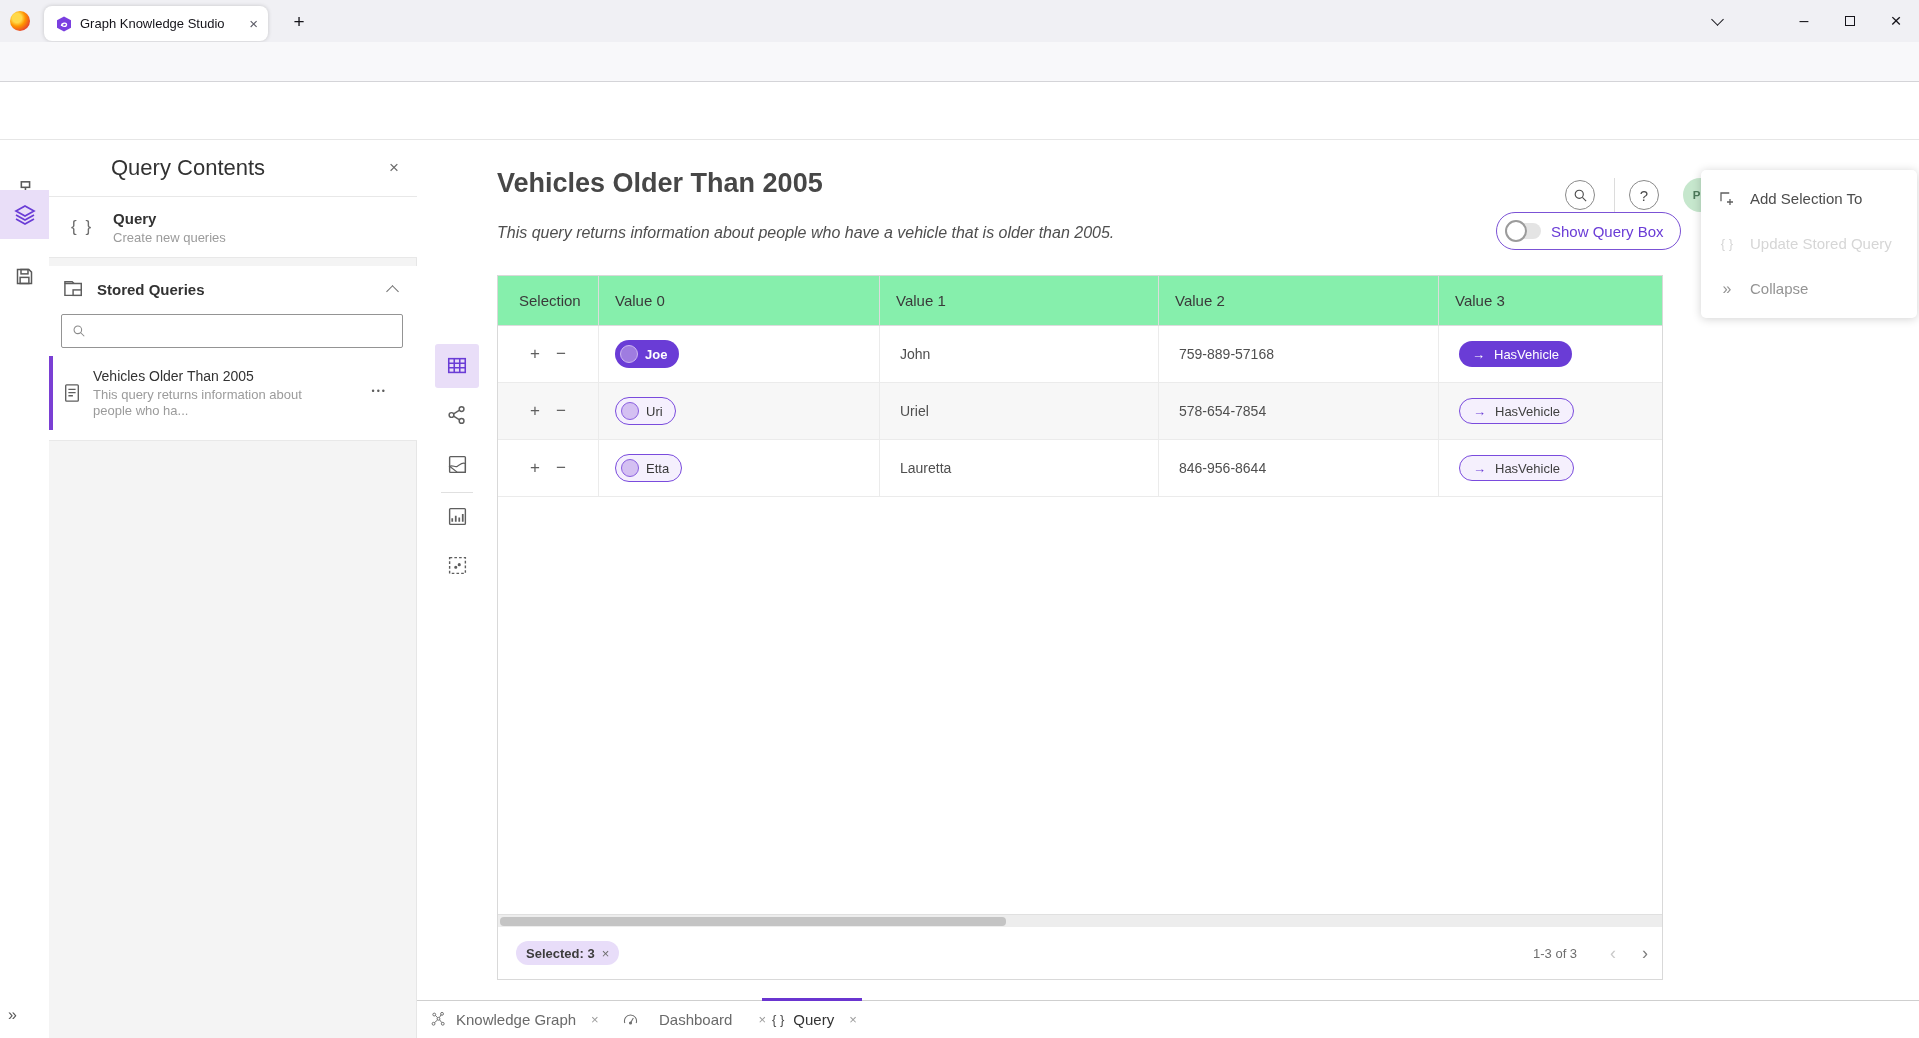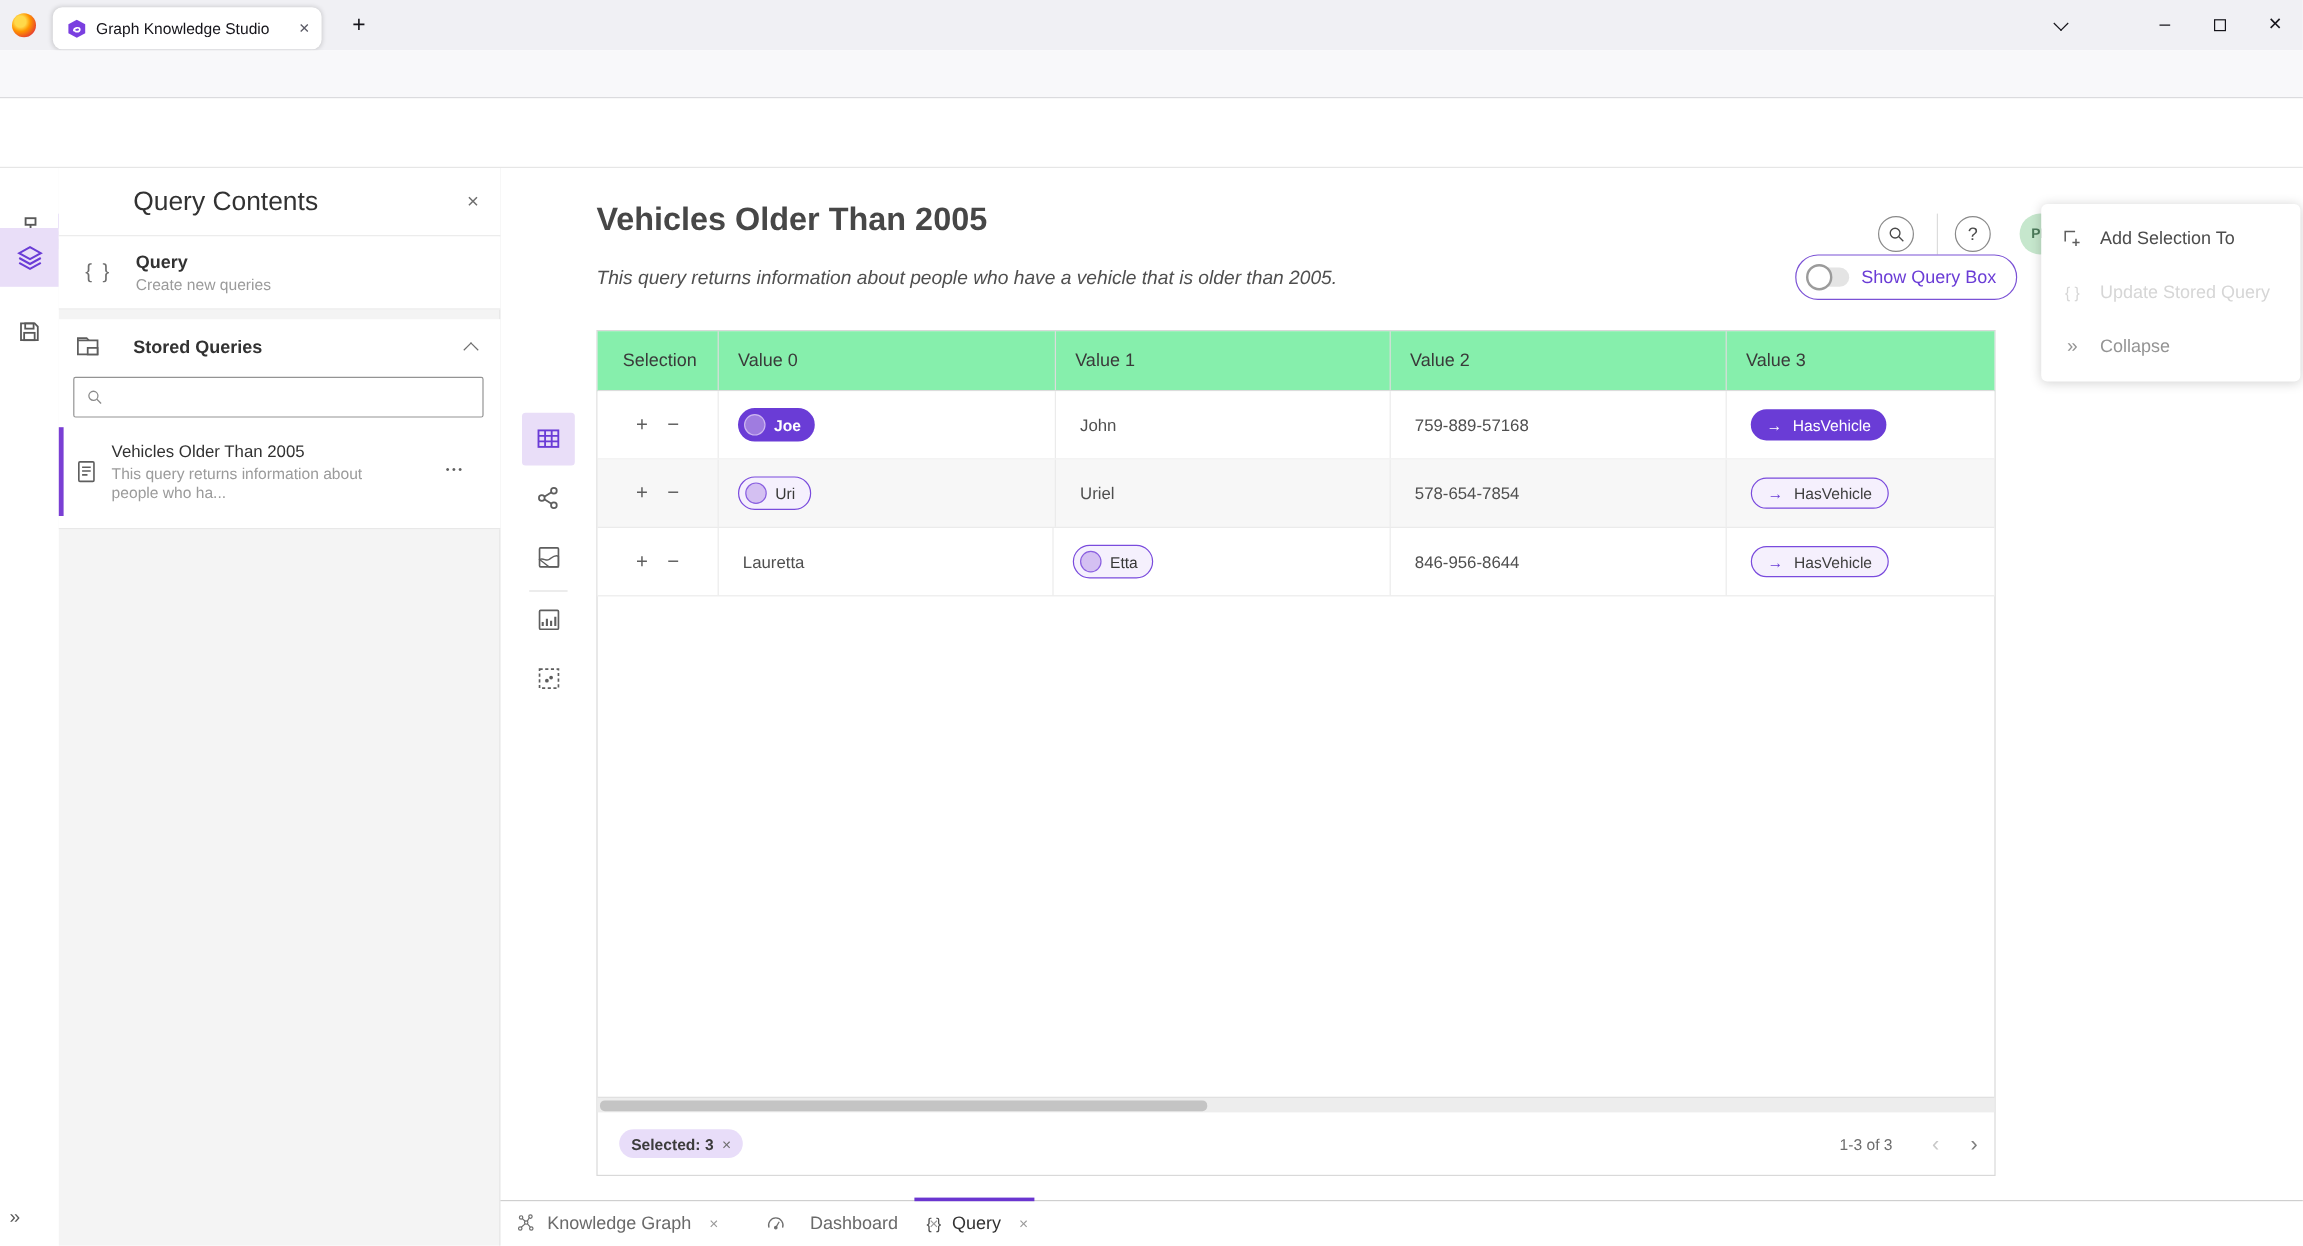--- a/index.html
+++ b/index.html
@@ -243,21 +243,21 @@
       <div style="font-size:13px; color:#9b9b9b; margin-top:3px;">Create new queries</div>
     </div>
   </div>
   <div class="stored">
     <div class="stored-head">
       <svg width="22" height="20" viewBox="0 0 24 22" fill="none" stroke="#5e5e5e" stroke-width="1.6">
         <path d="M2 5 V3 h8 l2 2 h0 v0"></path>
           <path d="M2 5 h18 v13 H2 z"></path>
           <rect x="11" y="12" width="9" height="6" fill="#fff"></rect>
       </svg>
-      <span style="font-size:15px; font-weight:bold; color:#323232; margin-left:26px; flex:1;">Stored Queries</span>
+      <span style="font-size:15px; font-weight:bold; color:#323232; margin-left:12px; flex:1;">Stored Queries</span>
       <span class="chev-up"></span>
     </div>
     <div class="search-box">
       <svg width="14" height="14" viewBox="0 0 24 24">
         <circle cx="10" cy="10" r="6.5" fill="none" stroke="#8a8a8a" stroke-width="1.8"></circle>
           <line x1="15" y1="15" x2="21" y2="21" stroke="#8a8a8a" stroke-width="1.8"></line>
       </svg>
       <input type="text" style="">
     </div>
     <div class="sq-item">
@@ -372,27 +372,27 @@
           <span>HasVehicle</span>
         </span>
       </div>
   </div>
 
   <div class="trow" style="top:164px;">
     <div class="td c-sel">
       <span class="pm">+</span>
       <span class="pm">−</span>
     </div>
-    <div class="td c-v1">Lauretta</div>
     <div class="td c-v0">
         <span class="epill outline">
           <span class="eav"></span>
           <span class="lbl">Etta</span>
         </span>
       </div>
+    <div class="td c-v1">Lauretta</div>
     <div class="td c-v2">846-956-8644</div>
     <div class="td c-v3">
         <span class="rpill outline">
           <span class="arr">→</span>
           <span>HasVehicle</span>
         </span>
       </div>
   </div>
 
   <div class="hscroll">
@@ -440,21 +440,21 @@
       <circle cx="17" cy="4" r="2"></circle>
       <circle cx="12" cy="11" r="2"></circle>
       <circle cx="5" cy="18" r="2"></circle>
       <circle cx="18" cy="18" r="2"></circle>
     <path d="M7.5 6.3 L10.8 9.5 M15.6 5.3 L13.3 9.3 M10.7 12.6 L6.2 16.6 M13.5 12.5 L16.8 16.5"></path>
   </svg>
   <span class="lbl">Knowledge Graph</span>
   <span class="x">×</span>
 </div>
 
-<div class="btab" style="left:638px;gap:20px;">
+<div class="btab" style="left:622px;gap:20px;">
   <svg width="17" height="17" viewBox="0 0 24 24" fill="none" stroke="#6e6e6e" stroke-width="1.5">
     <path d="M4 17 a8.5 8.5 0 1 1 16 0"></path>
       <path d="M12 17 L16 10"></path>
       <circle cx="12" cy="17" r="1.4" fill="#6e6e6e"></circle>
   </svg>
   <span class="lbl">Dashboard</span>
   <span class="x">×</span>
 </div>
 
 <div class="btab active" style="left:772px;">

